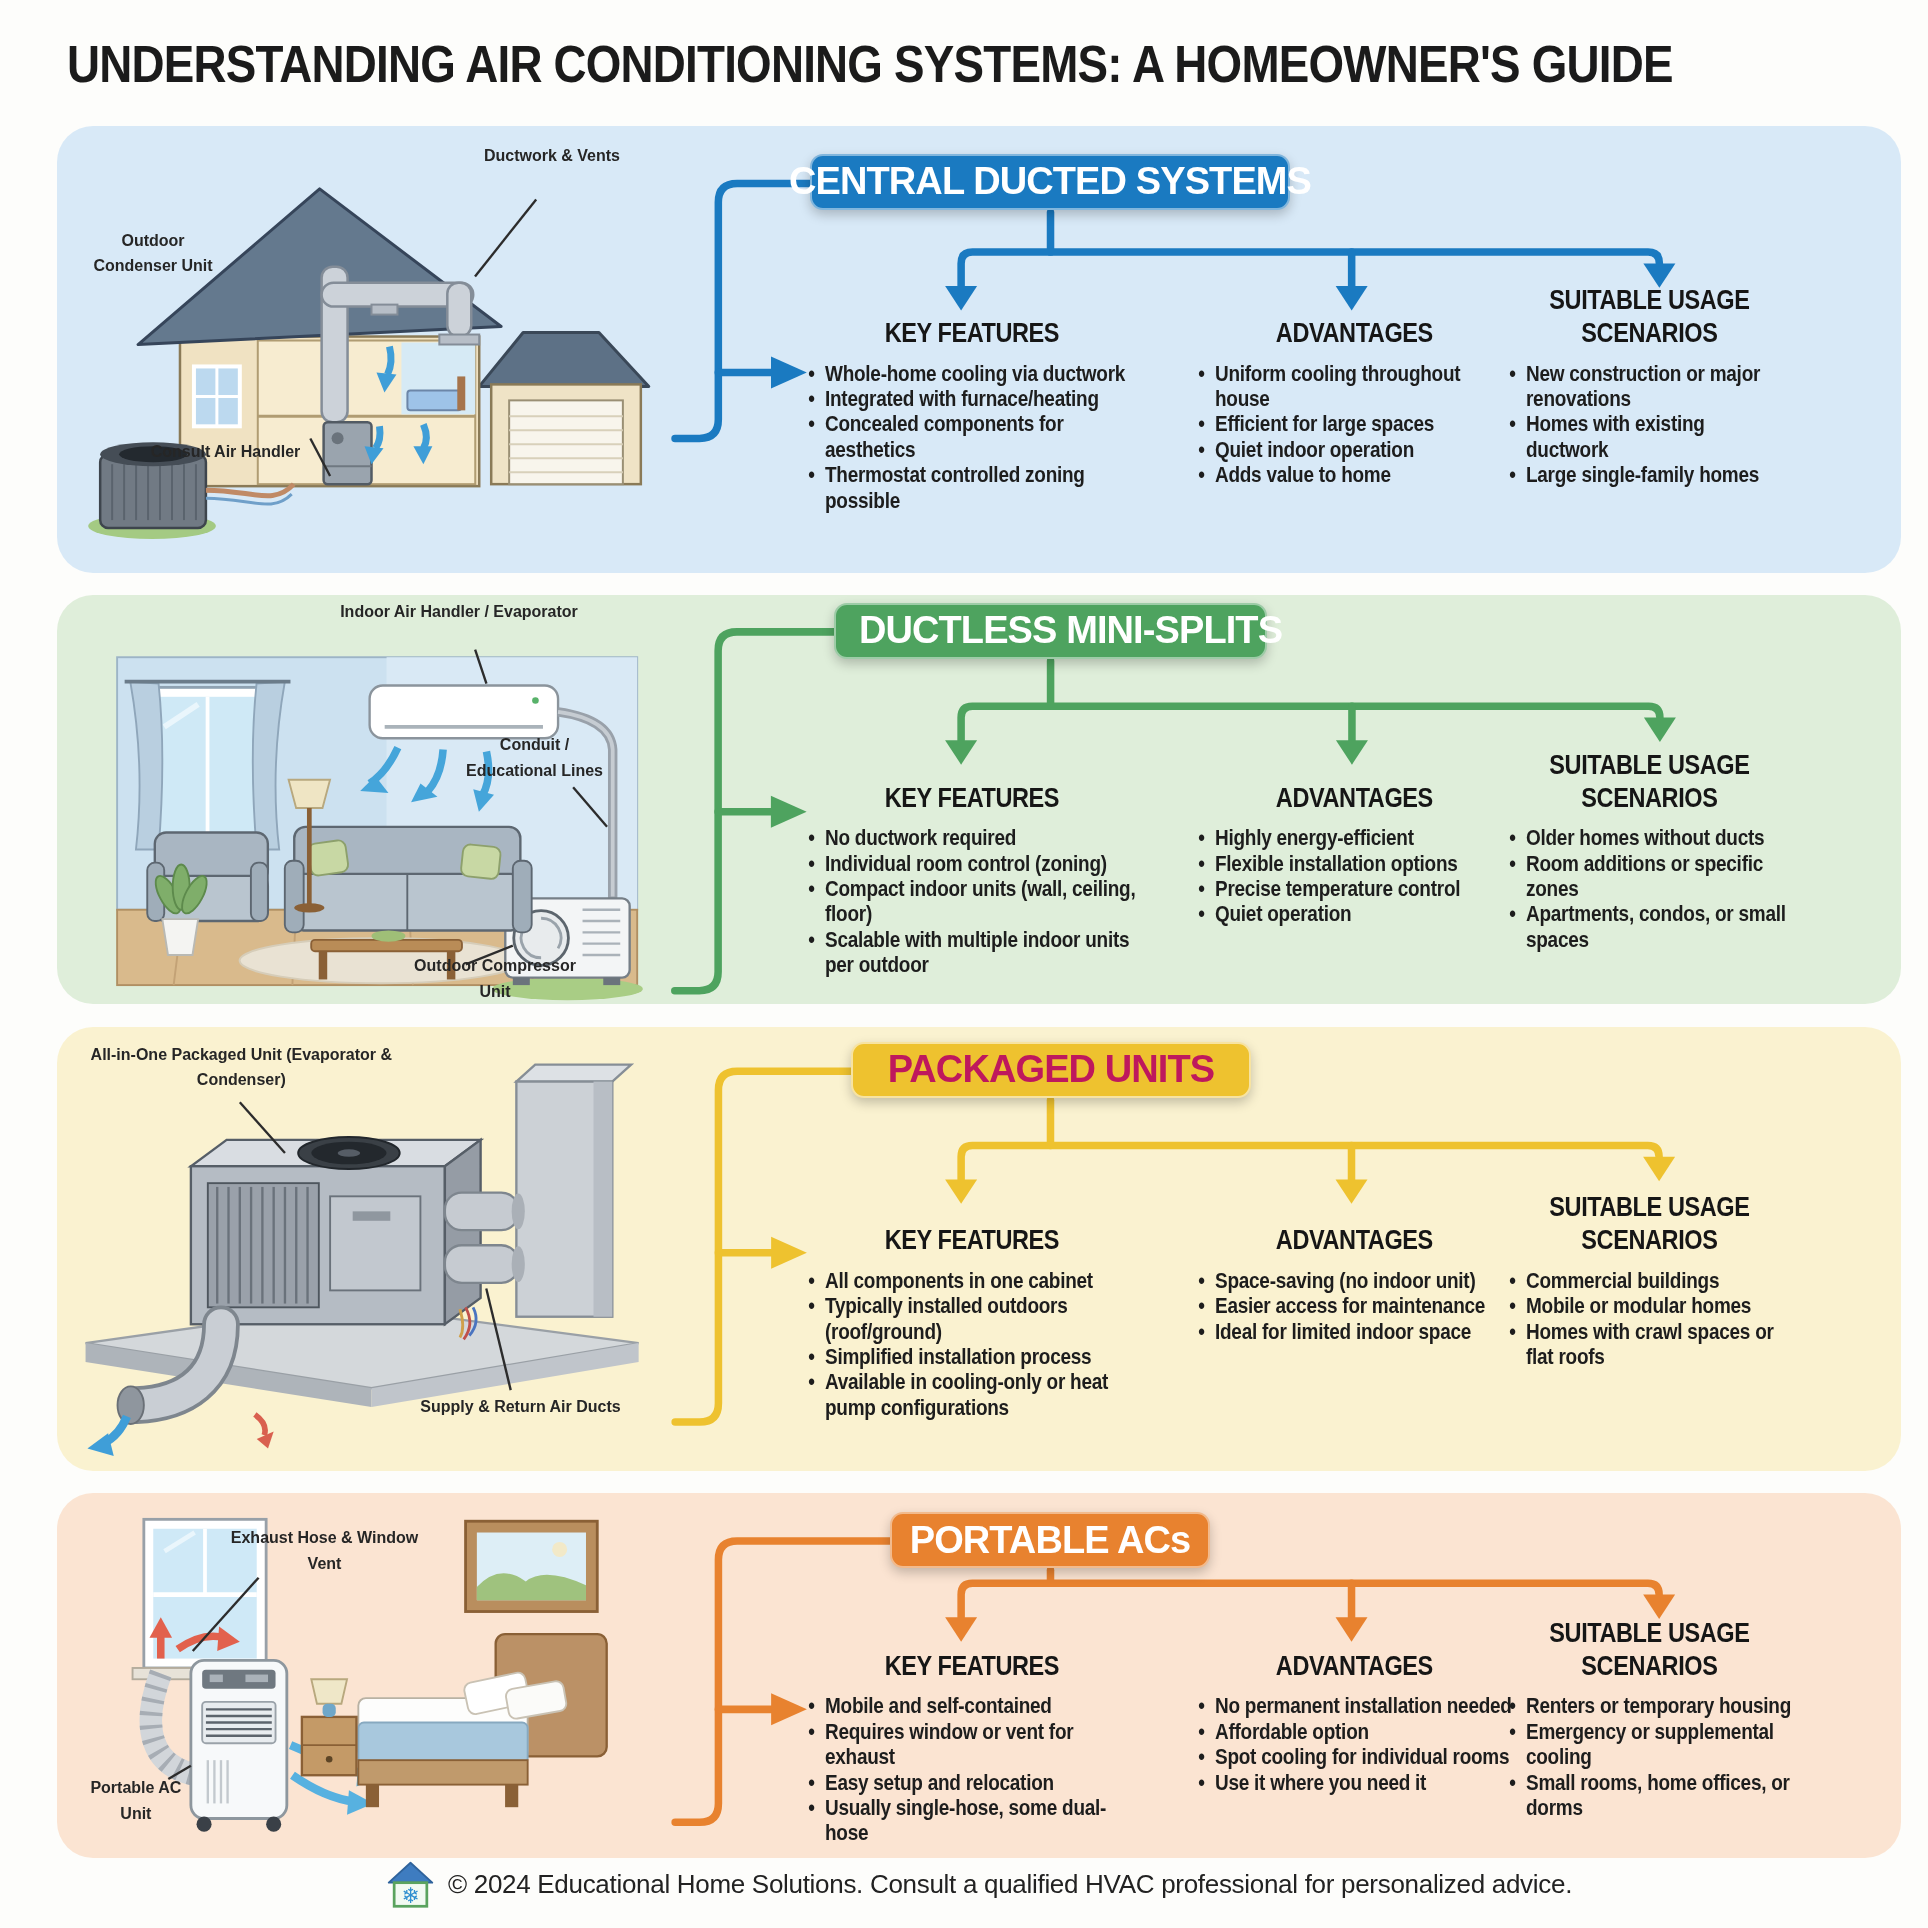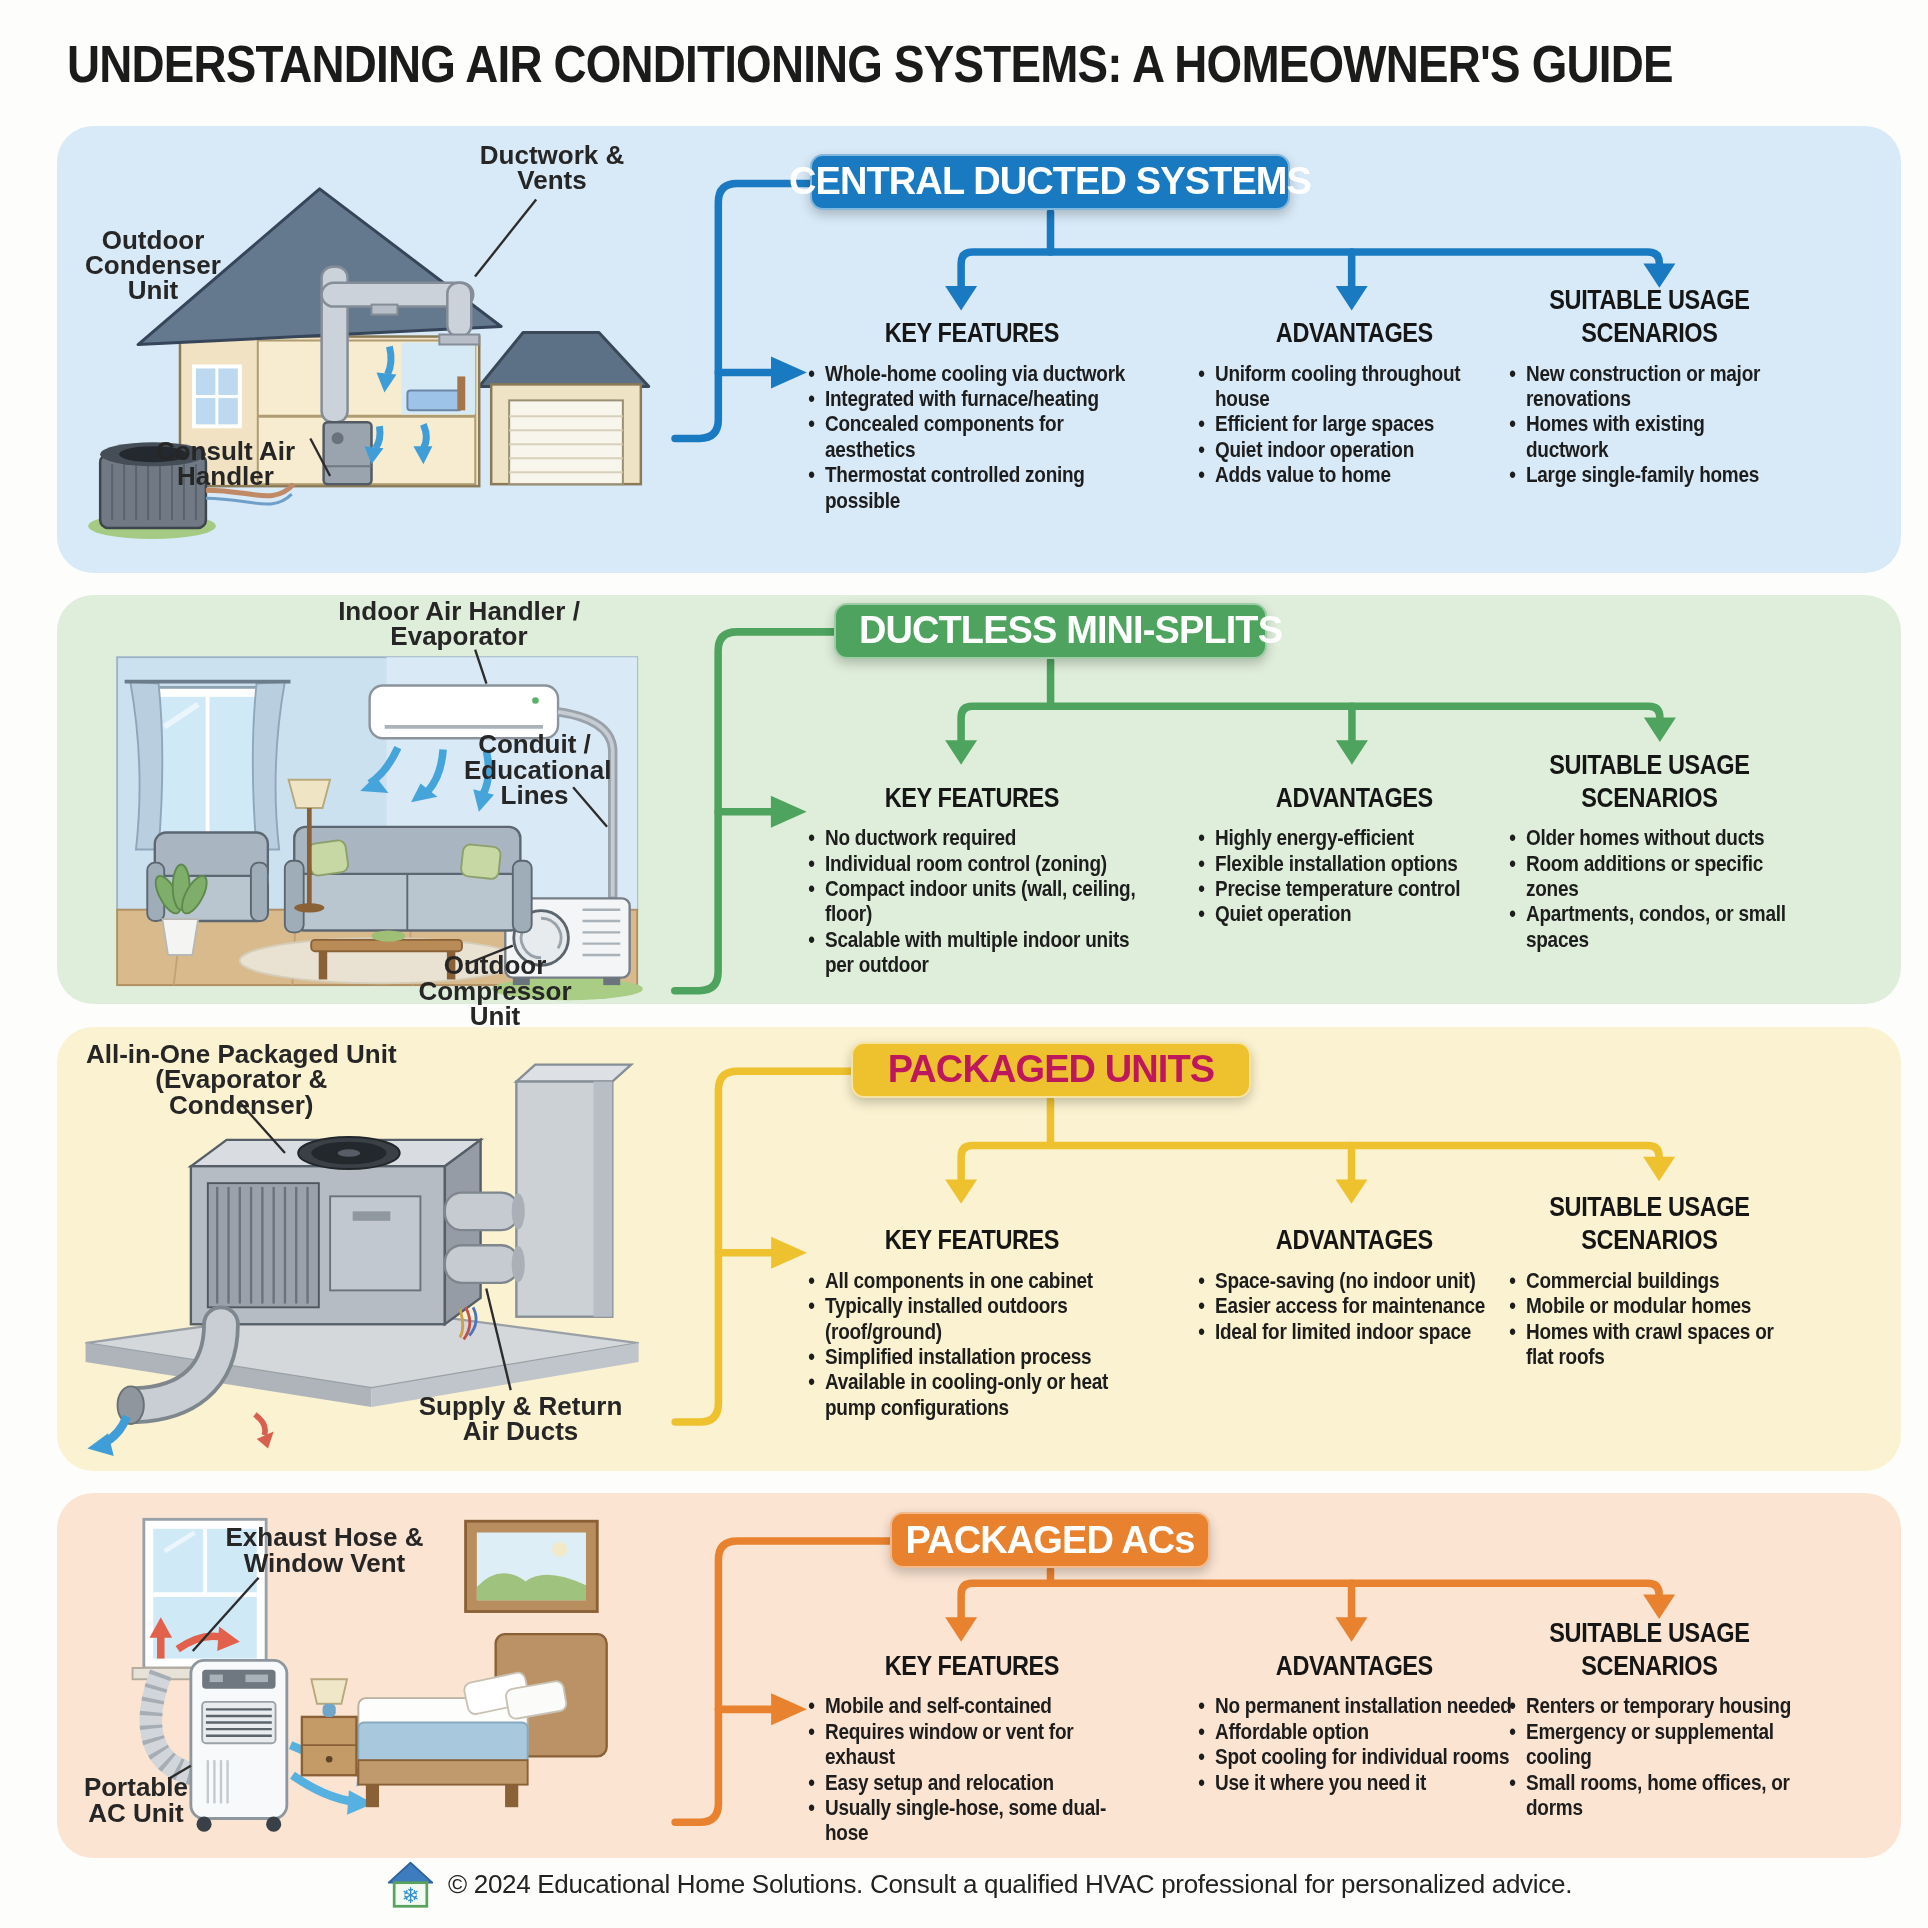--- a/index.html
+++ b/index.html
@@ -29,21 +29,21 @@
     position:absolute;bottom:100%;left:0;right:0;margin:0 0 11.3px 0;text-align:center;
     font-size:28px;line-height:33px;font-weight:bold;color:#161616;letter-spacing:-0.5px;
   }
   .items{margin:0;padding:0;list-style:none;font-size:22.6px;line-height:25.4px;
     font-weight:bold;color:#1d1d1d;letter-spacing:-0.3px;}
   .items li{position:relative;padding-left:22.6px;}
   .items li::before{content:"\2022";position:absolute;left:2.8px;}
   .illo{position:absolute;left:13px;top:0;width:603px;height:100%;z-index:2;}
   .illo svg{position:absolute;left:0;top:0;}
   .illo-label{
-    position:absolute;font-size:26px;line-height:25.4px;font-weight:bold;color:#262626;
+    position:absolute;font-size:16px;line-height:25.4px;font-weight:bold;color:#262626;
     text-align:center;z-index:3;
   }
   .footer{display:flex;align-items:center;justify-content:center;gap:13px;margin-top:1.9px;}
   .footer-text{font-size:26px;color:#222222;letter-spacing:-0.3px;}
 </style>
 </head>
 <body>
 
 <div class="page">
 
@@ -441,21 +441,21 @@
         <path d="M702 230 H758"></path>
       </g>
       <g fill="currentColor">
         <polygon points="943,132 977,132 960,158"></polygon>
         <polygon points="1358,132 1392,132 1375,158"></polygon>
         <polygon points="1685,108 1719,108 1702,134"></polygon>
         <polygon points="758,213 758,247 796,230"></polygon>
       </g>
     </svg>
 
-    <div class="banner" style="left:833px;top:19px;width:320px;background:#e8822f;color:#ffffff;">PACKAGED ACs</div>
+    <div class="banner" style="left:833px;top:19px;width:320px;background:#e8822f;color:#ffffff;">PORTABLE ACs</div>
 
     <div class="illo">
       <svg width="603" height="365" viewBox="0 0 640 388">
         <g>
           <rect x="78" y="28" width="130" height="158" fill="#ffffff" stroke="#98a0a8" stroke-width="3"></rect>
           <rect x="88" y="38" width="110" height="138" fill="#cfe9f7"></rect>
           <line x1="143" y1="38" x2="143" y2="108" stroke="#ffffff" stroke-width="4"></line>
           <line x1="88" y1="108" x2="198" y2="108" stroke="#ffffff" stroke-width="5"></line>
           <line x1="100" y1="62" x2="132" y2="42" stroke="#eaf6fc" stroke-width="5"></line>
           <rect x="66" y="186" width="154" height="12" fill="#e7e2d8" stroke="#b3ab9c" stroke-width="2"></rect>

